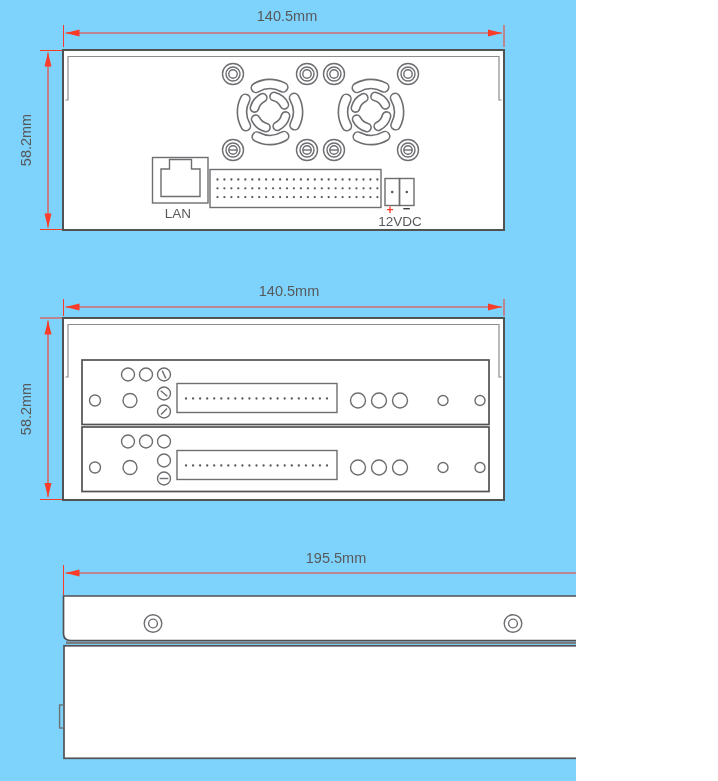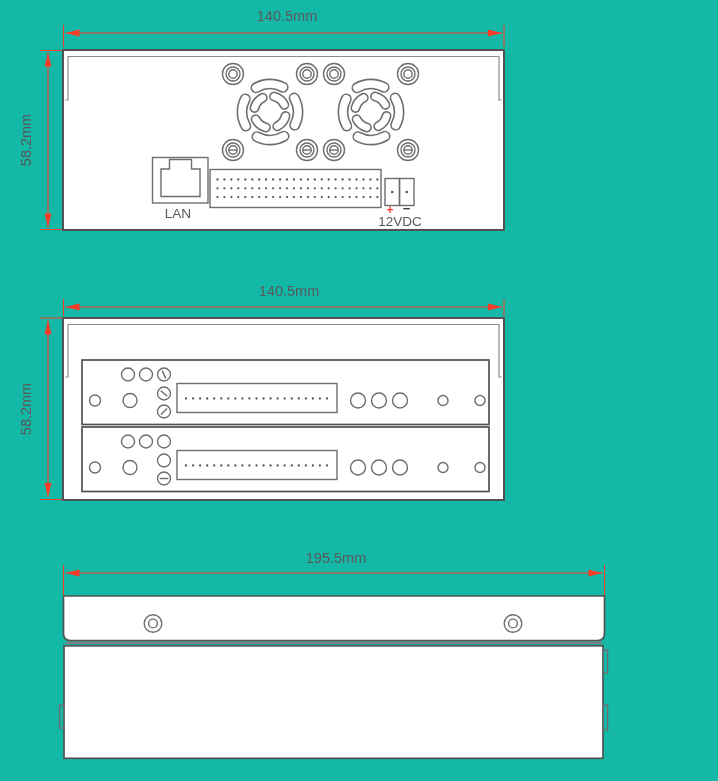--- a/index.html
+++ b/index.html
@@ -3,21 +3,21 @@
 <meta charset="utf-8">
 <style>
   :root{
     --dim_red:#f93b27;
     --line_dark:#515254;
     --line_mid:#6d6e71;
     --line_light:#8a8c8e;
     --label_gray:#58595b;
   }
   html,body{margin:0;padding:0;background:#ffffff;}
-  .page{width:718px;height:781px;background:#14b8a6;position:relative;overflow:hidden;
+  .page{width:576px;height:781px;background:#7dd3fc;position:relative;overflow:hidden;
         font-family:"Liberation Sans",sans-serif;}
   svg{display:block;}
   svg text{font-family:"Liberation Sans",sans-serif;}
   .dimline{stroke:var(--dim_red);stroke-width:1.1;fill:none;}
   .extline{stroke:var(--dim_red);stroke-width:1;fill:none;}
   .arrowhead{fill:var(--dim_red);stroke:none;}
   .heavy{stroke:var(--line_dark);stroke-width:2;fill:#fff;stroke-linejoin:miter;}
   .med2{stroke:var(--line_dark);stroke-width:1.7;fill:#fff;}
   .med{stroke:var(--line_mid);stroke-width:1.4;fill:#fff;}
   .mednf{stroke:var(--line_mid);stroke-width:1.4;fill:none;}

